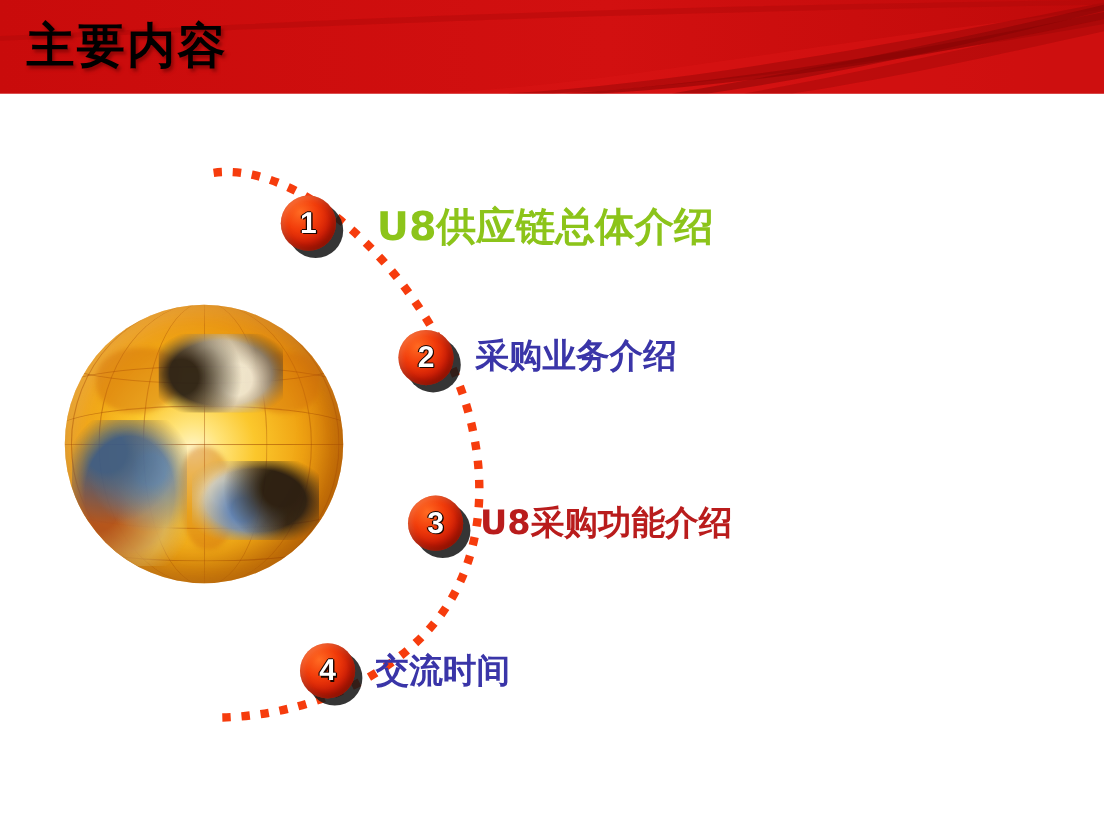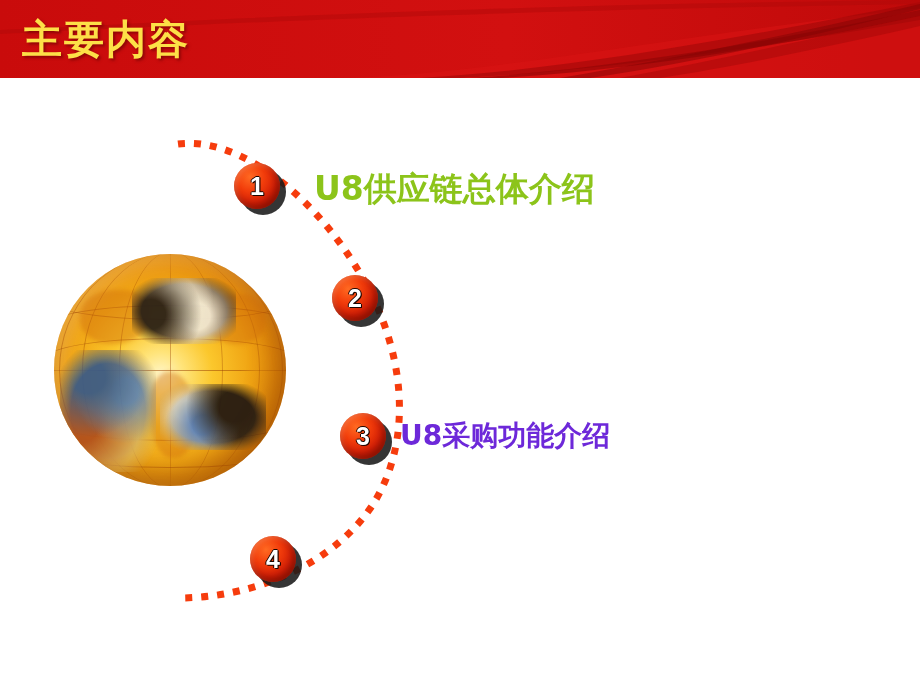--- a/index.html
+++ b/index.html
@@ -12,21 +12,21 @@
   #slide{position:absolute;inset:0;width:920px;height:690px;background:#fff;overflow:hidden;}
 
   
   #banner{
     position:absolute;left:0;top:0;width:920px;height:78px;
     background:#cc0d0d;overflow:hidden;
   }
   #banner .swoosh{position:absolute;left:0;top:0;width:920px;height:78px;}
   #banner-title{
     position:absolute;left:22px;top:10px;
-    font-size:40px;font-weight:bold;color:#fde047;
+    font-size:40px;font-weight:bold;color:#000000;
     letter-spacing:2px;line-height:58px;
     text-shadow:2px 2px 3px rgba(90,0,0,0.55);
     white-space:nowrap;
   }
 
   
   #globe-wrap{
     position:absolute;left:54px;top:254px;width:232px;height:232px;
   }
   #globe-shadow{
@@ -178,15 +178,17 @@
     <div class="disc"></div>
     <div class="num">3</div>
   </div>
   <div class="bullet" style="left:250px;top:536px;">
     <div class="shadow"></div>
     <div class="disc"></div>
     <div class="num">4</div>
   </div>
 
   <div class="item-label" style="left:314px;top:167px;font-size:33px;color:#8cc41a;">U8供应链总体介绍</div>
-  <div class="item-label" style="left:400px;top:417px;font-size:28px;color:#6d28d9;">U8采购功能介绍</div>
+  <div class="item-label" style="left:396px;top:278px;font-size:28px;color:#3a35a8;">采购业务介绍</div>
+  <div class="item-label" style="left:400px;top:417px;font-size:28px;color:#b91c1c;">U8采购功能介绍</div>
+  <div class="item-label" style="left:313px;top:540px;font-size:28px;color:#3a35a8;">交流时间</div>
 
 </div>
 
 </body></html>

